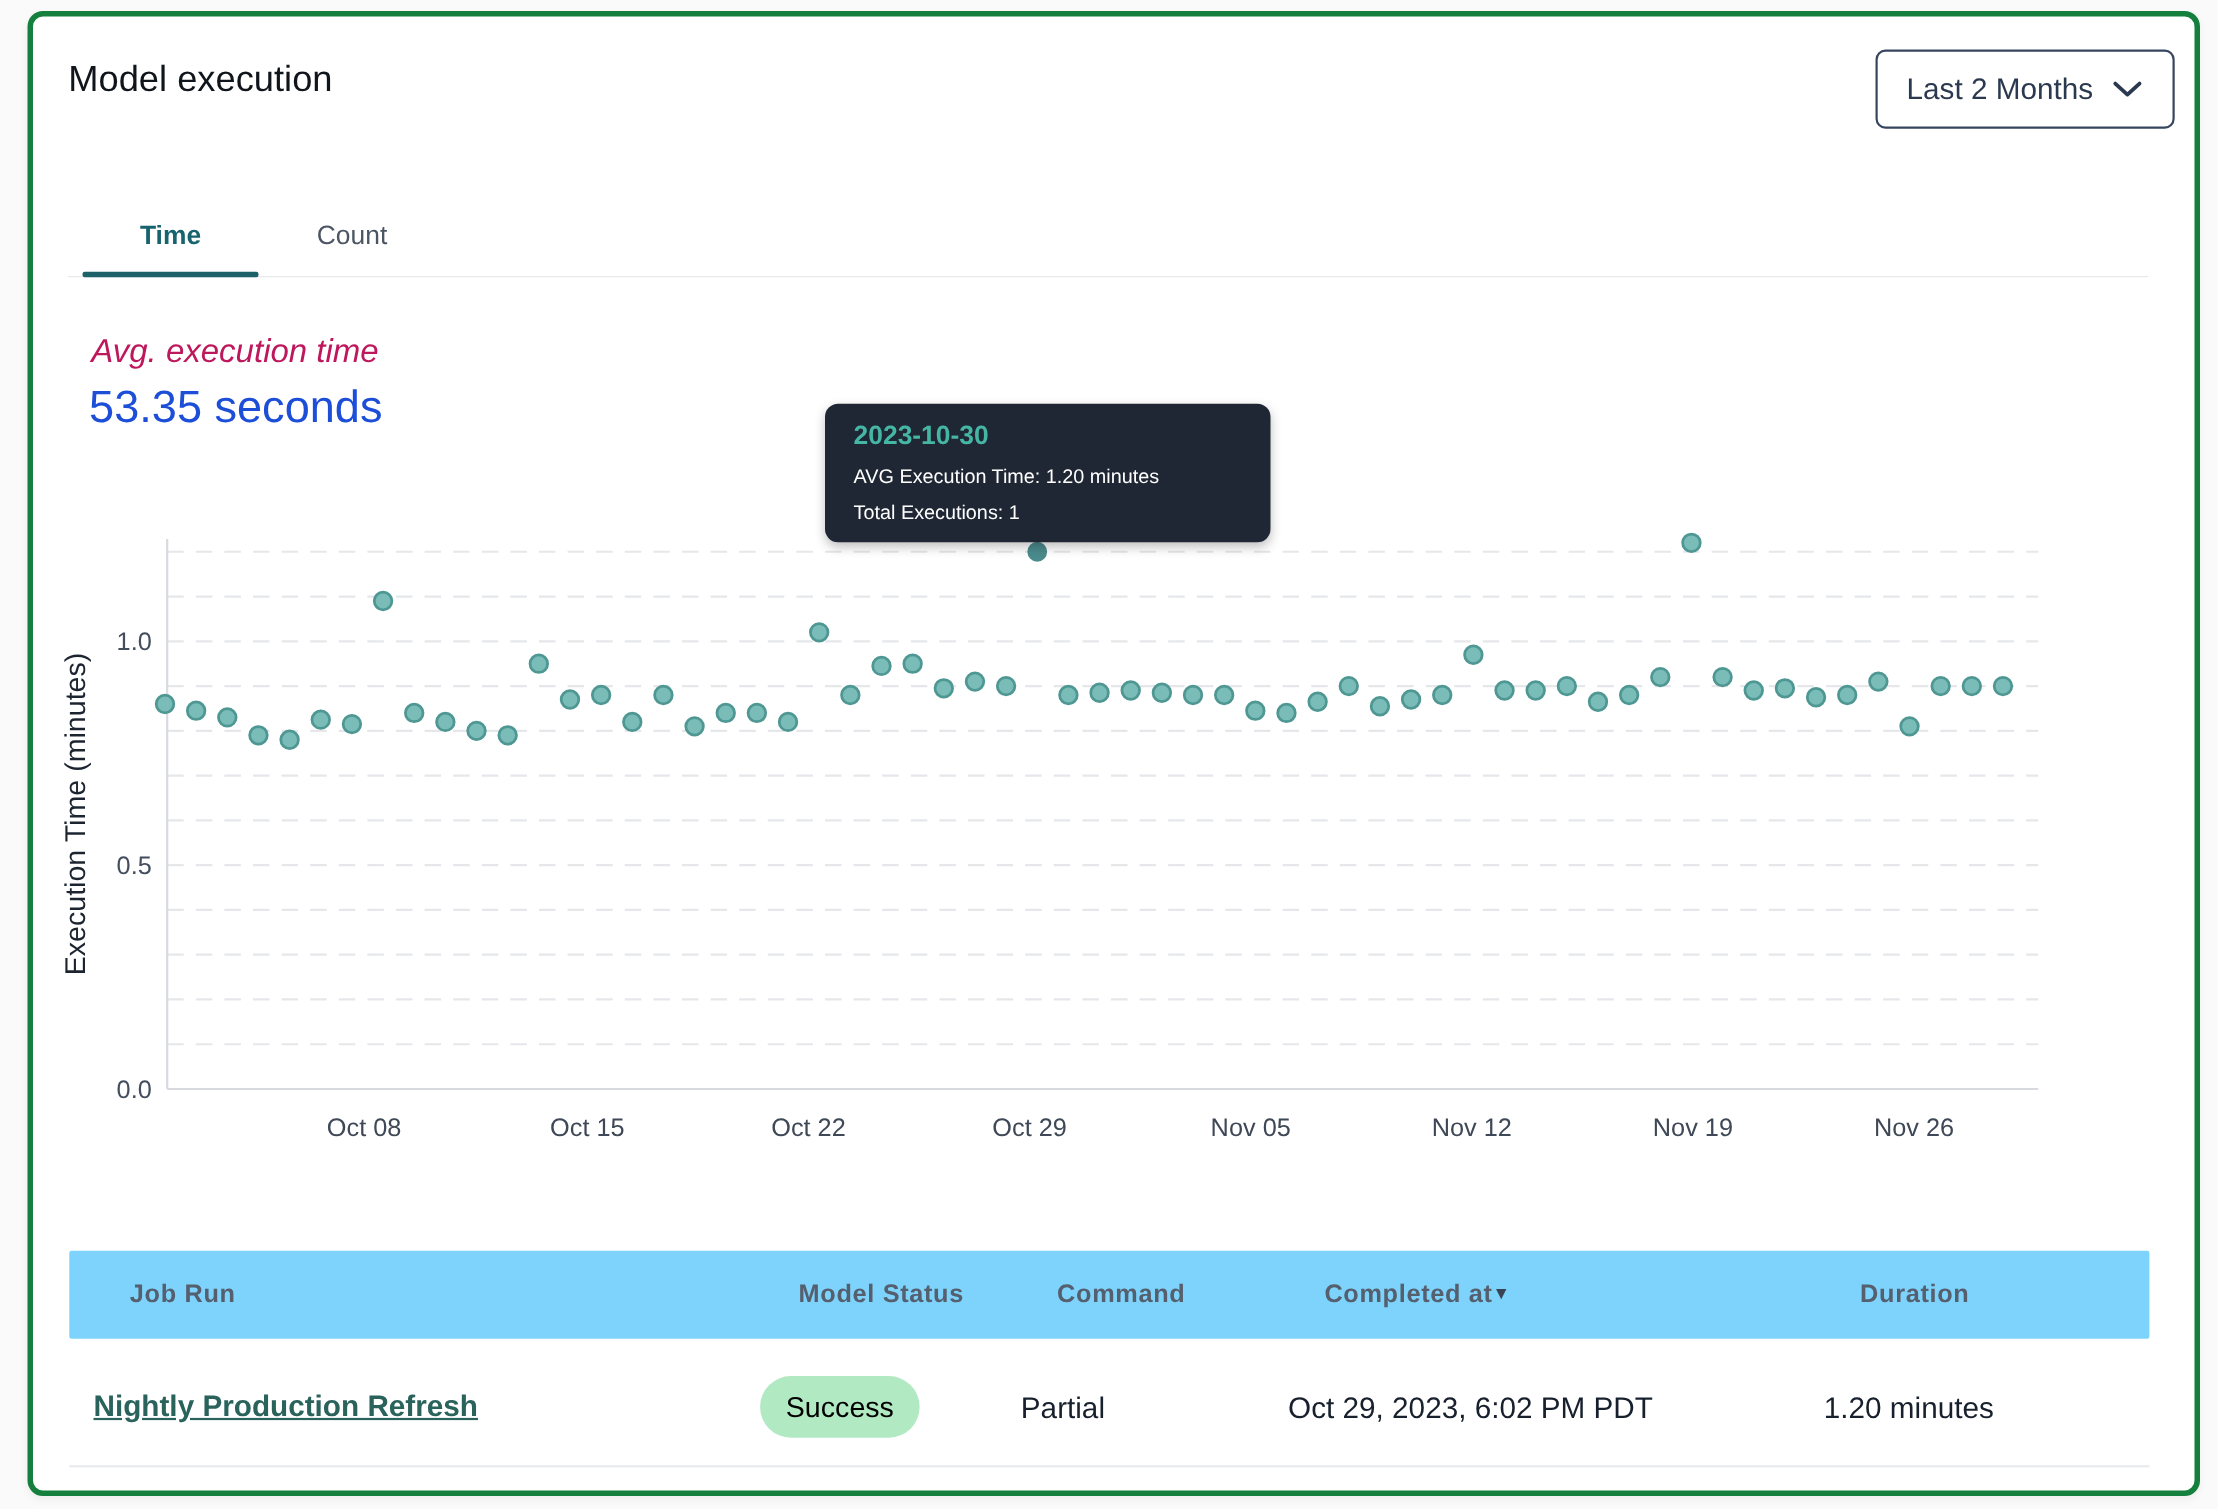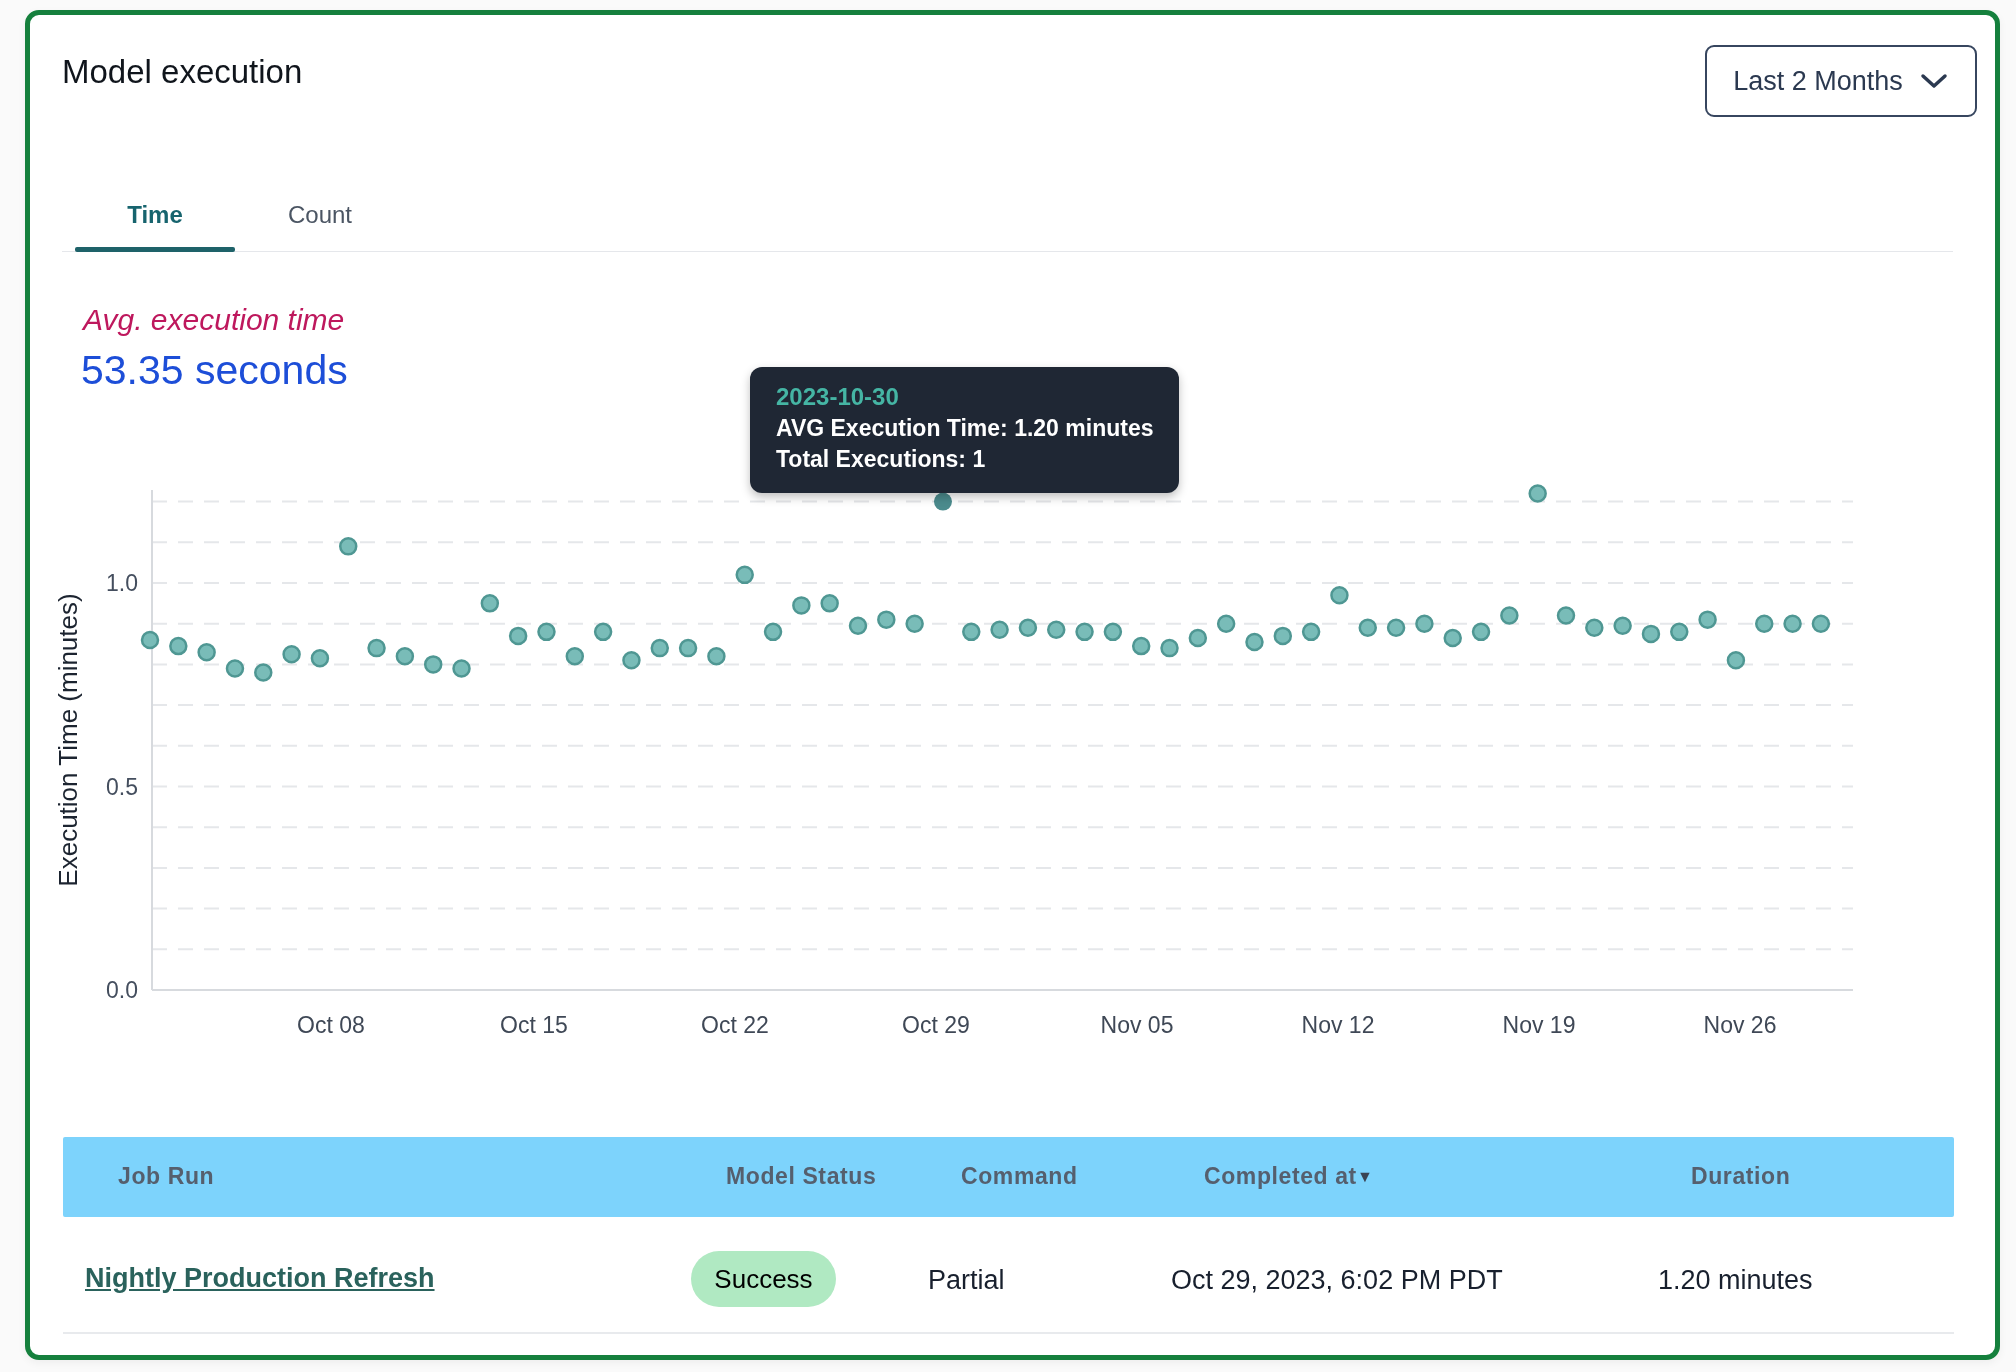--- a/index.html
+++ b/index.html
@@ -42,25 +42,25 @@
   .avg-label{
     position:absolute;left:53px;top:288px;font-size:30px;color:#be185d;font-style:italic;
   }
   .avg-value{
     position:absolute;left:51px;top:332px;font-size:41px;font-weight:500;color:#1d4ed8;
   }
   .chart-svg{position:absolute;left:0px;top:430px;}
   .tooltip{
     position:absolute;left:720px;top:352px;min-width:405px;height:126px;
     background:#1f2734;border-radius:12px;padding:16px 26px;box-sizing:border-box;
-    display:flex;flex-direction:column;justify-content:flex-start;gap:4px;
+    display:flex;flex-direction:column;justify-content:space-between;gap:4px;
     box-shadow:0 4px 10px rgba(0,0,0,0.25);
   }
   .tooltip .tt-date{font-size:24px;font-weight:600;color:#45b5a4;}
-  .tooltip .tt-line{font-size:23px;font-weight:700;color:#ffffff;}
+  .tooltip .tt-line{font-size:18px;font-weight:400;color:#ffffff;}
   .tbl-header{
     position:absolute;left:33px;top:1122px;width:1891px;height:80px;
     background:#7dd3fc;border-radius:2px;
   }
   .th{
     position:absolute;top:26px;font-size:23px;font-weight:700;color:#555f6e;letter-spacing:0.6px;
   }
   .th-jobrun{left:55px;}
   .th-status{left:663px;}
   .th-command{left:898px;}

